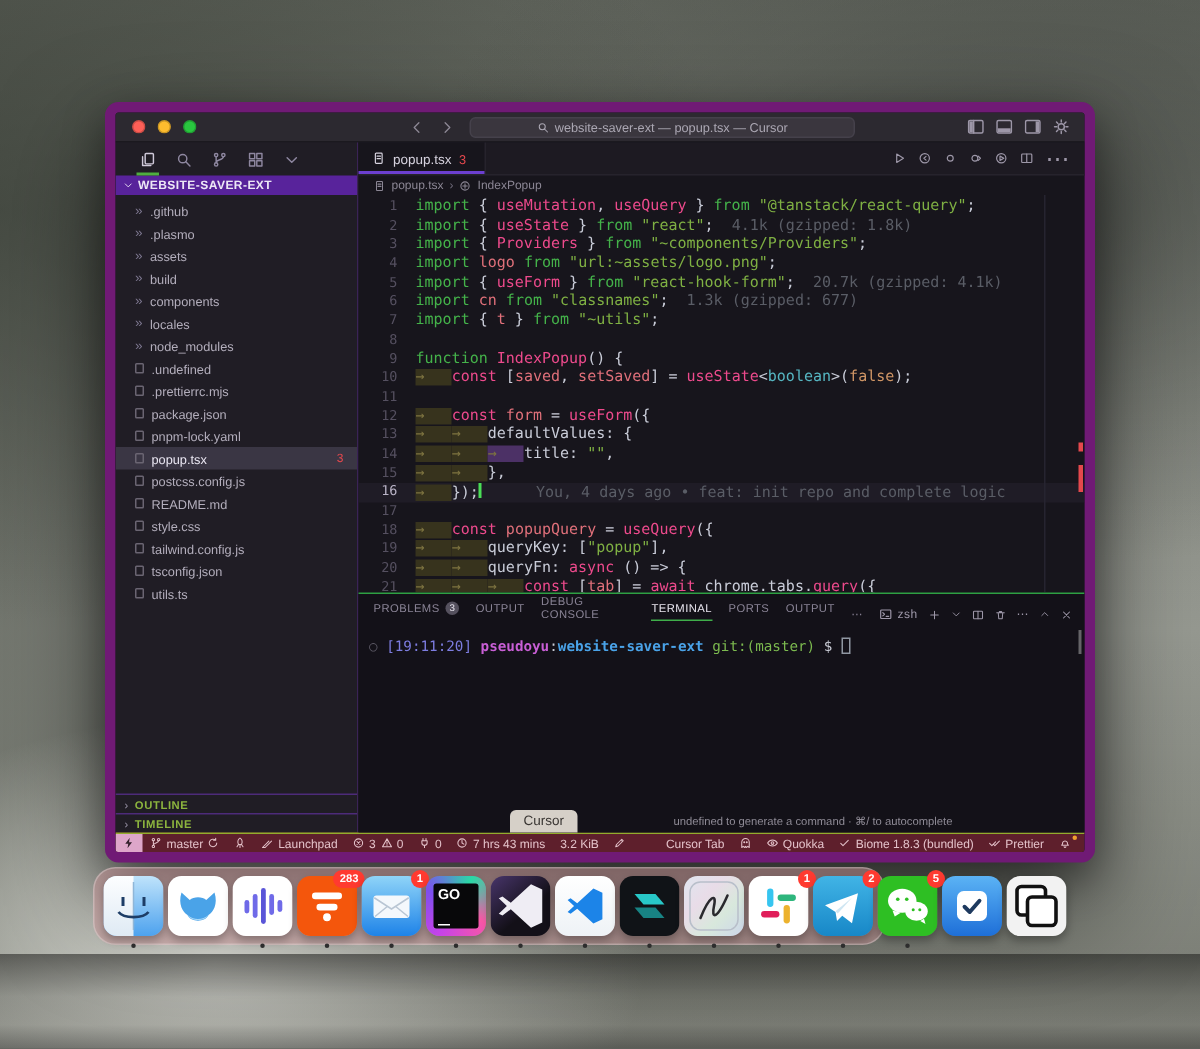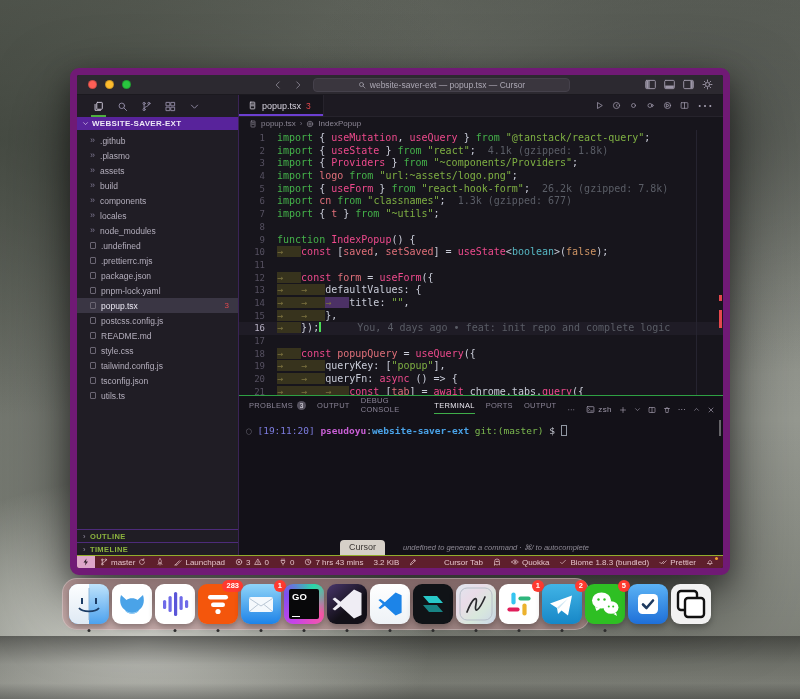--- a/index.html
+++ b/index.html
@@ -73,21 +73,21 @@
   .ptab.active::after{content:'';position:absolute;left:0;right:0;bottom:0;height:1.5px;background:#3fae4a;}
   .pbadge{min-width:9px;height:9px;border-radius:5px;background:#55515e;color:#e8e5ee;font-size:6.5px;display:flex;align-items:center;justify-content:center;padding:0 1px;}
   .panel-controls{margin-left:auto;display:flex;align-items:center;gap:7px;padding-right:8px;color:#9d97a8;font-size:8px;}
   .terminal{flex:1;font-family:"DejaVu Sans Mono",monospace;font-size:9.5px;padding:11px 0 0 7px;color:#c8cbd4;position:relative;}
   .t-mark{color:#5d5a66}.t-time{color:#7d7de0}.t-user{color:#c95fd6;font-weight:bold}
   .t-dir{color:#4aa3e8;font-weight:bold}.t-git{color:#7cba4f}.t-plain{color:#c8cbd4}
   .tcursor{display:inline-block;width:6px;height:11px;border:1px solid #9097a2;vertical-align:-2px;}
   .tscroll{position:absolute;right:2px;top:6px;width:2px;height:16px;background:rgba(255,255,255,.35);}
   .panel-hint{position:absolute;left:0;right:0;bottom:0;height:15px;display:flex;align-items:flex-end;}
   .cursor-tooltip{margin-left:101px;background:#d6d0c8;color:#3a3633;padding:2px 9px 3px;font-size:9px;border-radius:4px 4px 0 0;}
-  .hint-text{margin-left:18px;margin-bottom:3px;font-size:7.5px;color:#8f8b96;font-style:italic;}
+  .hint-text{margin-left:64px;margin-bottom:3px;font-size:7.5px;color:#8f8b96;}
   
   .statusbar{flex:0 0 13px;background:#5e1f2c;border-top:1px solid #93ad2d;display:flex;align-items:stretch;font-size:8px;color:#e3c1c9;}
   .sb-left,.sb-right{display:flex;align-items:stretch;}
   .sb-right{margin-left:auto;padding-right:4px;text-align:center;}
   .sb-item{display:flex;align-items:center;gap:3px;padding:0 5px;position:relative;}
   .sb-item.hl{background:#dda6c9;color:#33202c;padding:0 5px;}
   .sb-dot{position:absolute;top:1px;right:1px;width:3px;height:3px;border-radius:50%;background:#f0a030;}
   
   .dock{position:absolute;left:62px;top:578px;width:528px;height:52px;border-radius:15px;
     background:rgba(199,146,150,.5);border:1px solid rgba(255,255,255,.28);
@@ -368,21 +368,21 @@
               </svg>
             </span>
           <span>IndexPopup</span>
         </div>
         <div class="code">
           <div id="codeLines">
               <div class="cl"><span class="ln">1</span><span class="lc"><span class="tk-g">import</span><span class="tk-w"> { </span><span class="tk-p">useMutation</span><span class="tk-w">, </span><span class="tk-p">useQuery</span><span class="tk-w"> } </span><span class="tk-g">from</span><span class="tk-w"> </span><span class="tk-s">"@tanstack/react-query"</span><span class="tk-w">;</span></span></div>
               <div class="cl"><span class="ln">2</span><span class="lc"><span class="tk-g">import</span><span class="tk-w"> { </span><span class="tk-p">useState</span><span class="tk-w"> } </span><span class="tk-g">from</span><span class="tk-w"> </span><span class="tk-s">"react"</span><span class="tk-w">;</span><span class="tk-d">  4.1k (gzipped: 1.8k)</span></span></div>
               <div class="cl"><span class="ln">3</span><span class="lc"><span class="tk-g">import</span><span class="tk-w"> { </span><span class="tk-p">Providers</span><span class="tk-w"> } </span><span class="tk-g">from</span><span class="tk-w"> </span><span class="tk-s">"~components/Providers"</span><span class="tk-w">;</span></span></div>
               <div class="cl"><span class="ln">4</span><span class="lc"><span class="tk-g">import</span><span class="tk-w"> </span><span class="tk-v">logo</span><span class="tk-w"> </span><span class="tk-g">from</span><span class="tk-w"> </span><span class="tk-s">"url:~assets/logo.png"</span><span class="tk-w">;</span></span></div>
-              <div class="cl"><span class="ln">5</span><span class="lc"><span class="tk-g">import</span><span class="tk-w"> { </span><span class="tk-p">useForm</span><span class="tk-w"> } </span><span class="tk-g">from</span><span class="tk-w"> </span><span class="tk-s">"react-hook-form"</span><span class="tk-w">;</span><span class="tk-d">  26.2k (gzipped: 7.8k)</span></span></div>
+              <div class="cl"><span class="ln">5</span><span class="lc"><span class="tk-g">import</span><span class="tk-w"> { </span><span class="tk-p">useForm</span><span class="tk-w"> } </span><span class="tk-g">from</span><span class="tk-w"> </span><span class="tk-s">"react-hook-form"</span><span class="tk-w">;</span><span class="tk-d">  20.7k (gzipped: 4.1k)</span></span></div>
               <div class="cl"><span class="ln">6</span><span class="lc"><span class="tk-g">import</span><span class="tk-w"> </span><span class="tk-v">cn</span><span class="tk-w"> </span><span class="tk-g">from</span><span class="tk-w"> </span><span class="tk-s">"classnames"</span><span class="tk-w">;</span><span class="tk-d">  1.3k (gzipped: 677)</span></span></div>
               <div class="cl"><span class="ln">7</span><span class="lc"><span class="tk-g">import</span><span class="tk-w"> { </span><span class="tk-v">t</span><span class="tk-w"> } </span><span class="tk-g">from</span><span class="tk-w"> </span><span class="tk-s">"~utils"</span><span class="tk-w">;</span></span></div>
               <div class="cl"><span class="ln">8</span><span class="lc"></span></div>
               <div class="cl"><span class="ln">9</span><span class="lc"><span class="tk-g">function</span><span class="tk-w"> </span><span class="tk-p">IndexPopup</span><span class="tk-w">() {</span></span></div>
               <div class="cl"><span class="ln">10</span><span class="lc"><span class="ind">→   </span><span class="tk-p">const</span><span class="tk-w"> [</span><span class="tk-v">saved</span><span class="tk-w">, </span><span class="tk-v">setSaved</span><span class="tk-w">] = </span><span class="tk-p">useState</span><span class="tk-w">&lt;</span><span class="tk-t">boolean</span><span class="tk-w">&gt;(</span><span class="tk-o">false</span><span class="tk-w">);</span></span></div>
               <div class="cl"><span class="ln">11</span><span class="lc"></span></div>
               <div class="cl"><span class="ln">12</span><span class="lc"><span class="ind">→   </span><span class="tk-p">const</span><span class="tk-w"> </span><span class="tk-v">form</span><span class="tk-w"> = </span><span class="tk-p">useForm</span><span class="tk-w">({</span></span></div>
               <div class="cl"><span class="ln">13</span><span class="lc"><span class="ind">→   </span><span class="ind">→   </span><span class="tk-w">defaultValues: {</span></span></div>
               <div class="cl"><span class="ln">14</span><span class="lc"><span class="ind">→   </span><span class="ind">→   </span><span class="ind ind-sel">→   </span><span class="tk-w">title: </span><span class="tk-s">""</span><span class="tk-w">,</span></span></div>
               <div class="cl"><span class="ln">15</span><span class="lc"><span class="ind">→   </span><span class="ind">→   </span><span class="tk-w">},</span></span></div>

